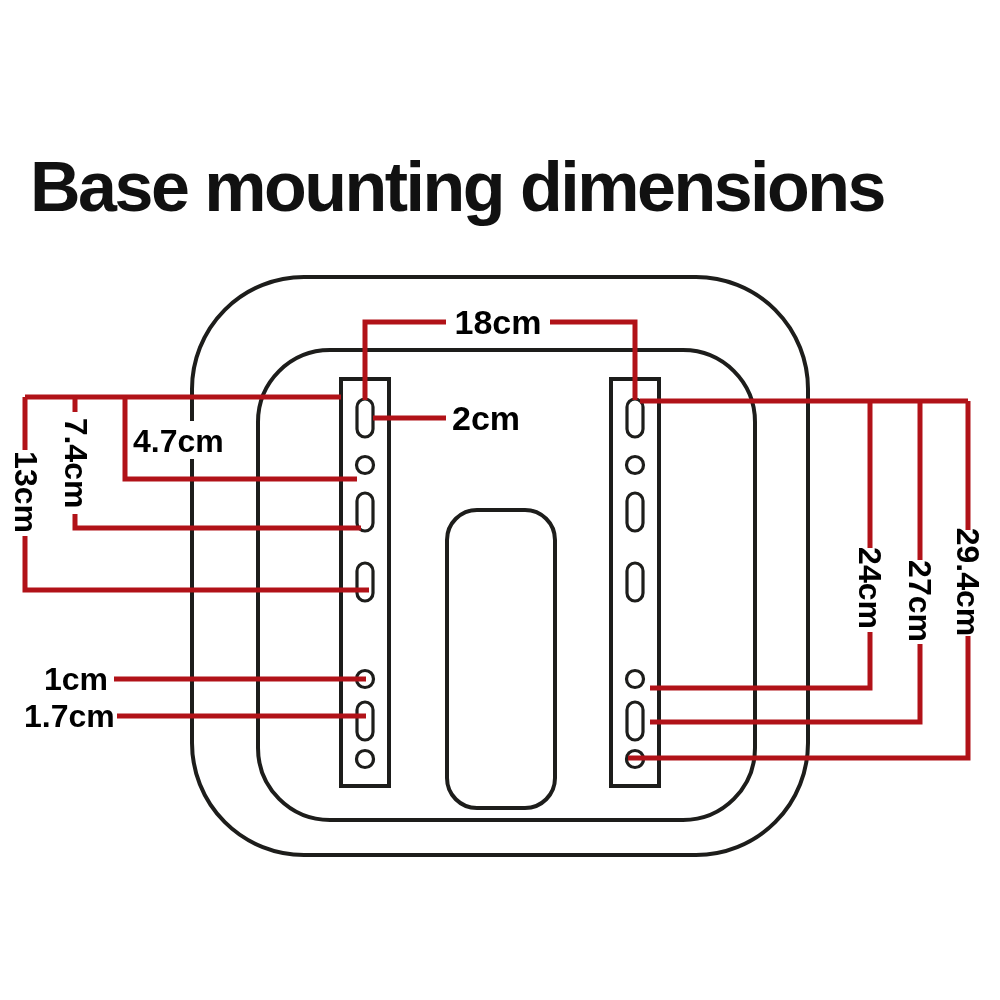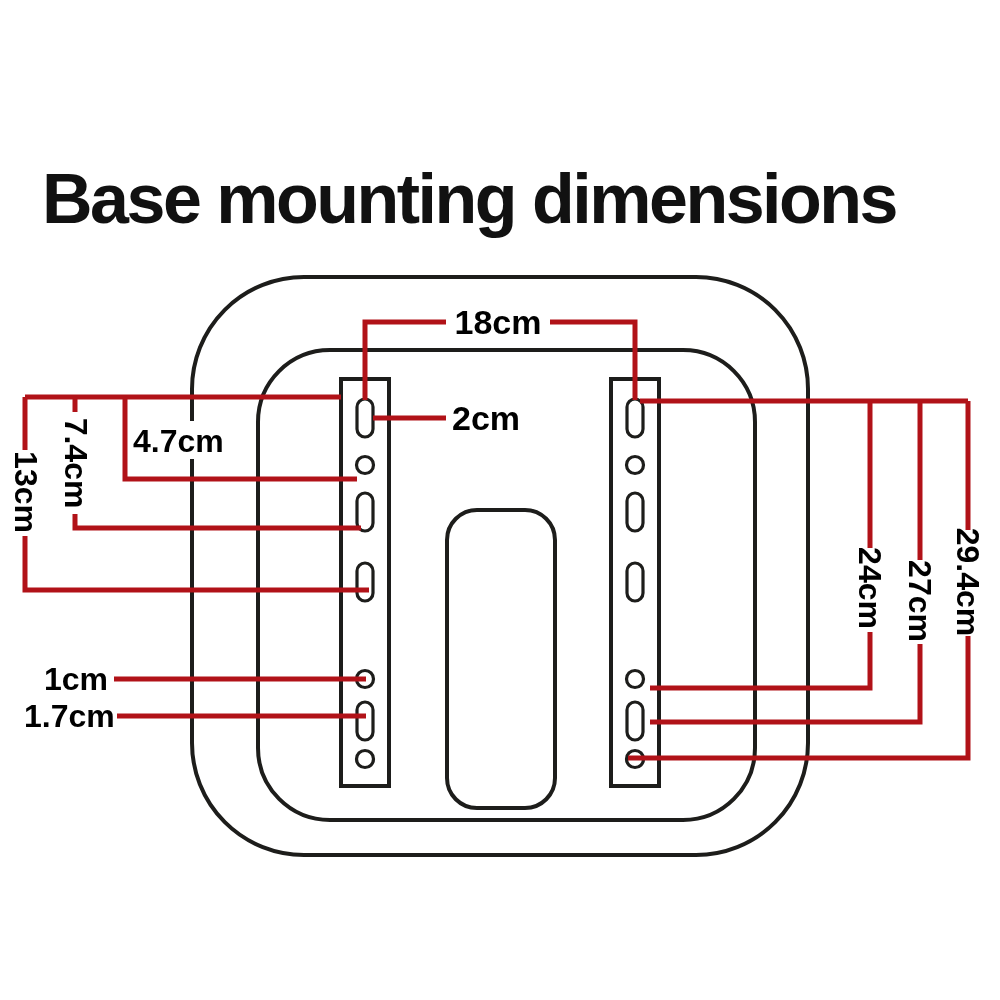--- a/index.html
+++ b/index.html
@@ -8,21 +8,21 @@
     --bg:#ffffff;
     --txt:#000000;
   }
   html,body{
     margin:0;padding:0;background:var(--bg);
     width:1000px;height:1000px;overflow:hidden;
     font-family:"Liberation Sans",sans-serif;
   }
   .stage{position:relative;width:1000px;height:1000px;background:var(--bg);}
   .page-title{
-    position:absolute;top:148px;left:0;width:906px;margin:16px;
+    position:absolute;top:148px;left:0;width:906px;margin:4px;
     text-align:center;font-size:70px;font-weight:700;letter-spacing:-2.5px;
     color:#111;line-height:1;
   }
   .diagram{position:absolute;left:0;top:0;width:1000px;height:1000px;}
   .outline{fill:none;stroke:var(--line);stroke-width:4;}
   .rail{fill:var(--bg);stroke:var(--line);stroke-width:4;}
   .hole{fill:var(--bg);stroke:var(--line);stroke-width:3.2;}
   .dim{fill:none;stroke:var(--dim);stroke-width:5;}
   .bg{fill:var(--bg);}
   .lbl{font-family:"Liberation Sans",sans-serif;font-size:32px;font-weight:700;fill:var(--txt);}

